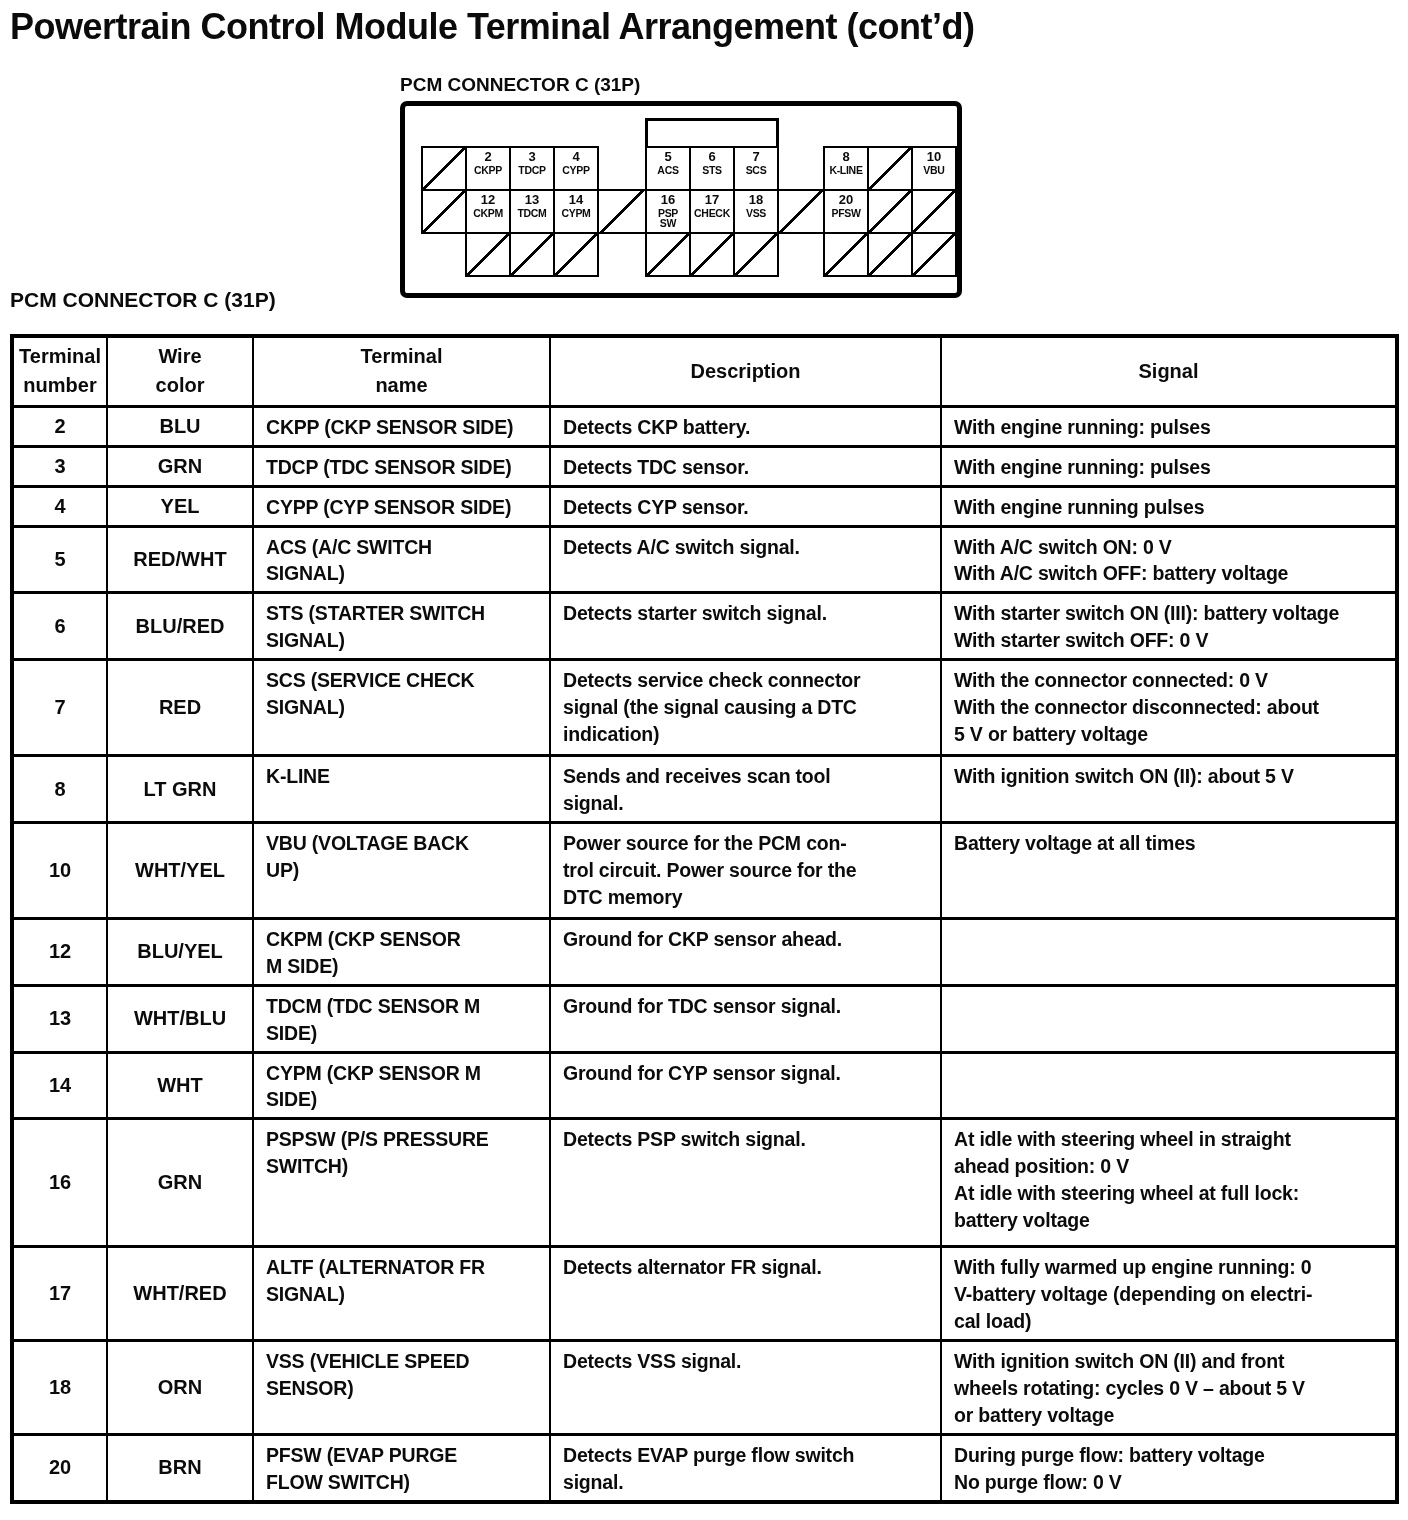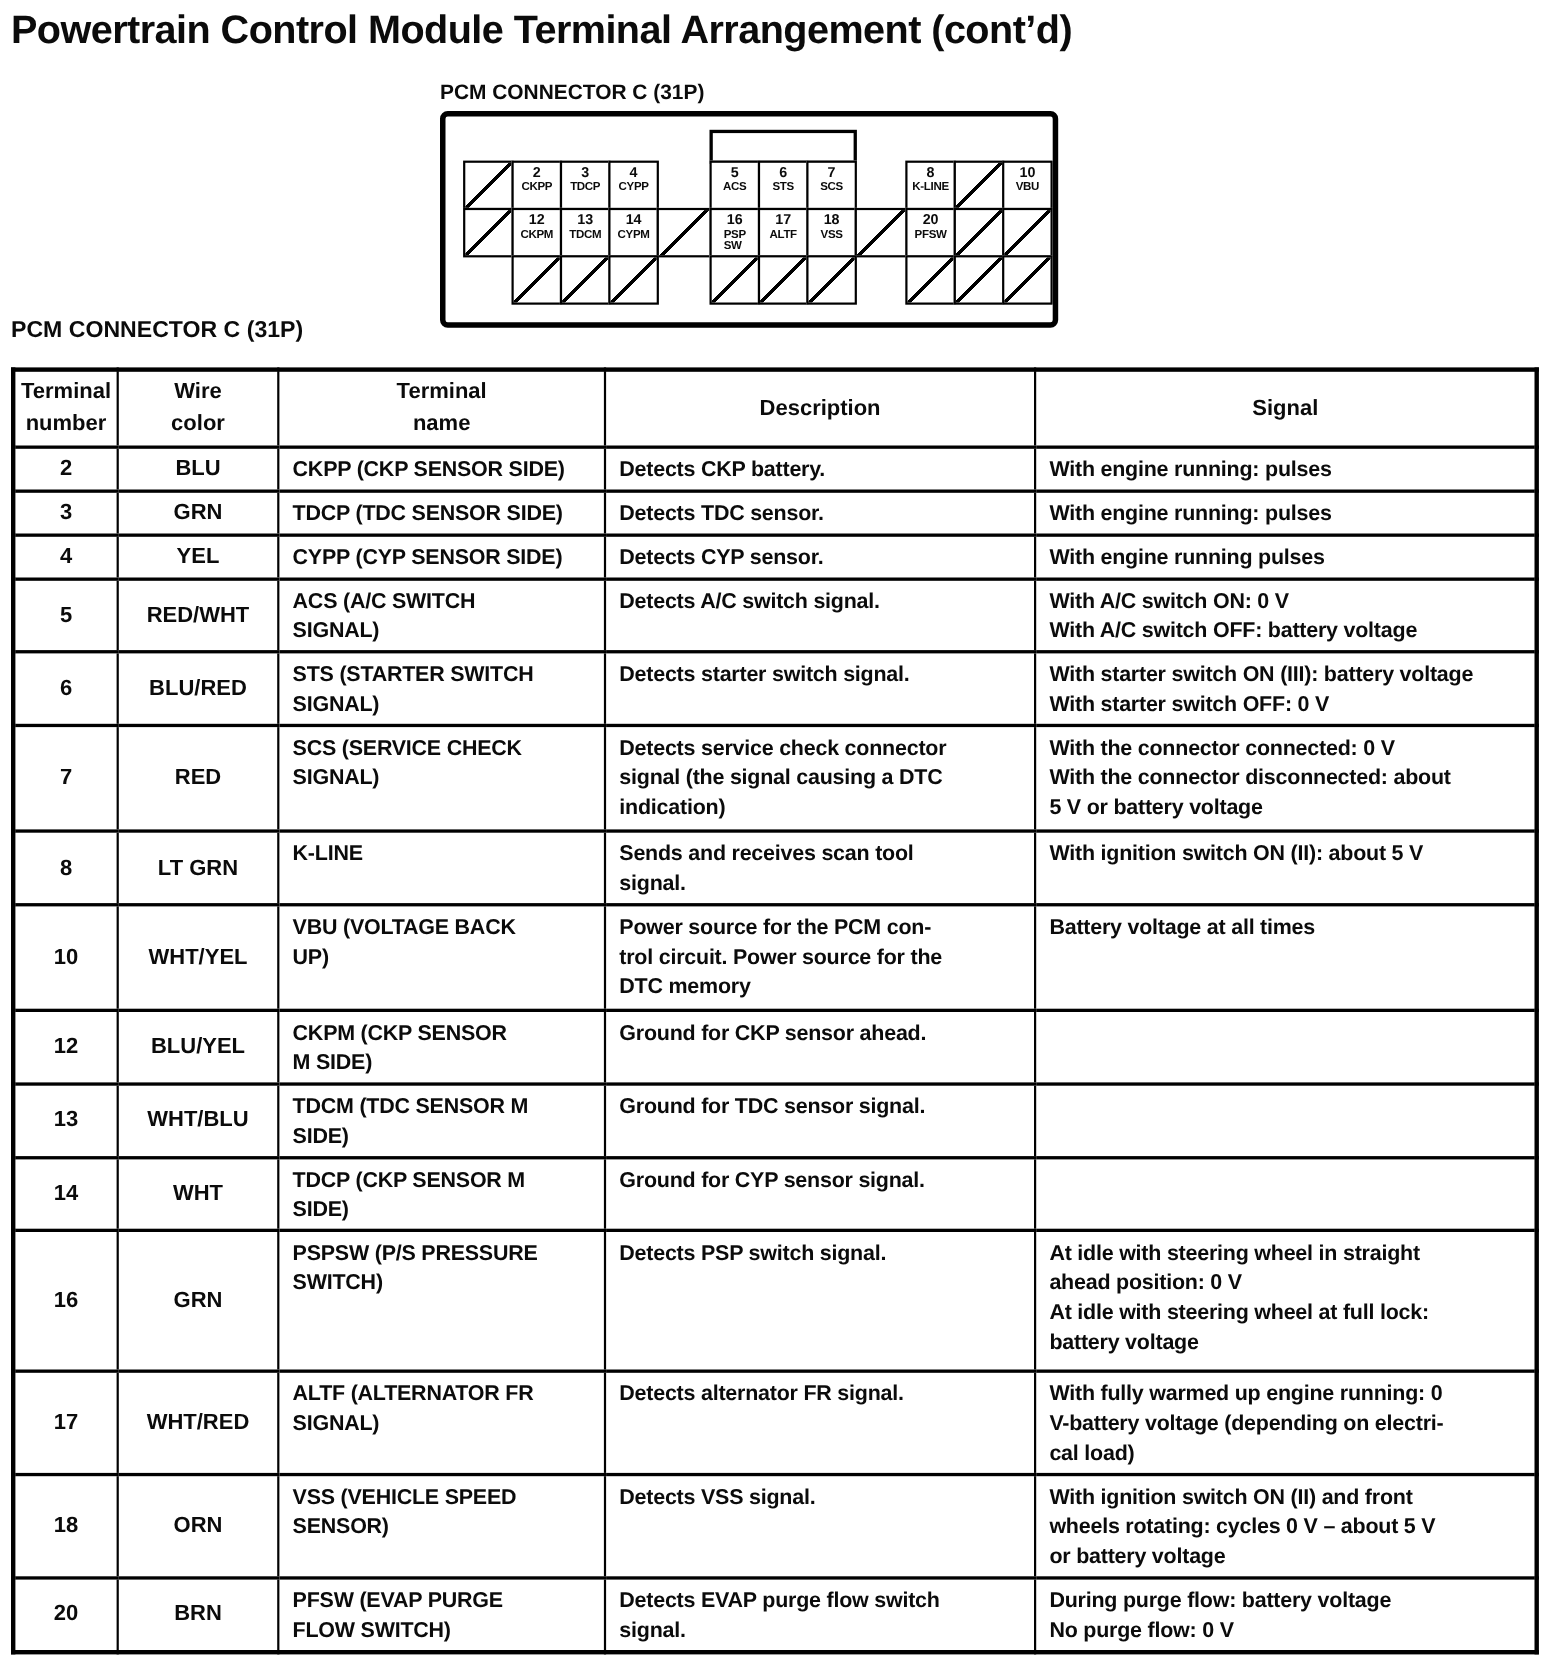--- a/index.html
+++ b/index.html
@@ -65,20 +65,21 @@
       #000 calc(50% + 1.6px),
       transparent calc(50% + 1.6px));
   }
   .pin-num { font-size: 13px; font-weight: 700; line-height: 1.15; }
   .pin-name {
     font-size: 10.5px;
     font-weight: 700;
     line-height: 1.0;
     letter-spacing: -0.3px;
     white-space: pre-line;
+    text-align: center;
   }
   .connector-caption {
     width: 562px;
     margin: 4px 0 0 400px;
     text-align: center;
     font-size: 20px;
     font-weight: 400;
   }
 
   
@@ -201,21 +202,21 @@
       <div class="pin-name">CYPM</div>
     </div>
     <div class="ccell diag" style="left:192px;top:83px;width:50px"></div>
     <div class="ccell" style="left:240px;top:83px">
       <div class="pin-num">16</div>
       <div class="pin-name">PSP
 SW</div>
     </div>
     <div class="ccell" style="left:284px;top:83px">
       <div class="pin-num">17</div>
-      <div class="pin-name">ALTF</div>
+      <div class="pin-name">CHECK</div>
     </div>
     <div class="ccell" style="left:328px;top:83px">
       <div class="pin-num">18</div>
       <div class="pin-name">VSS</div>
     </div>
     <div class="ccell diag" style="left:372px;top:83px;width:48px"></div>
     <div class="ccell" style="left:418px;top:83px">
       <div class="pin-num">20</div>
       <div class="pin-name">PFSW</div>
     </div>
@@ -340,21 +341,21 @@
         <td class="c-num">13</td>
         <td class="c-color">WHT/BLU</td>
         <td class="c-name">TDCM (TDC SENSOR M
 SIDE)</td>
         <td class="c-desc">Ground for TDC sensor signal.</td>
         <td class="c-signal"></td>
       </tr>
       <tr style="height:66px">
         <td class="c-num">14</td>
         <td class="c-color">WHT</td>
-        <td class="c-name">TDCP (CKP SENSOR M
+        <td class="c-name">CYPM (CKP SENSOR M
 SIDE)</td>
         <td class="c-desc">Ground for CYP sensor signal.</td>
         <td class="c-signal"></td>
       </tr>
       <tr style="height:128px">
         <td class="c-num">16</td>
         <td class="c-color">GRN</td>
         <td class="c-name">PSPSW (P/S PRESSURE
 SWITCH)</td>
         <td class="c-desc">Detects PSP switch signal.</td>

